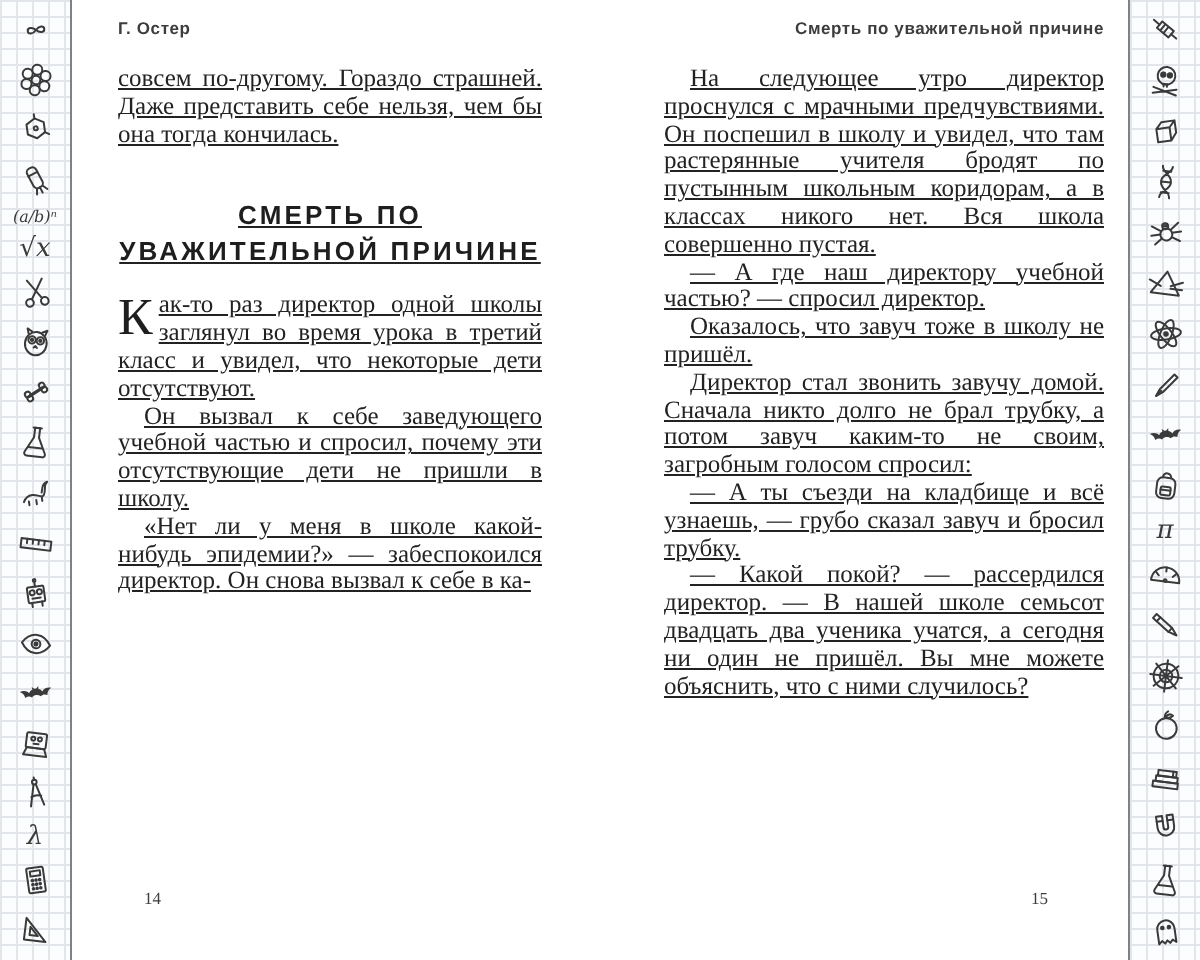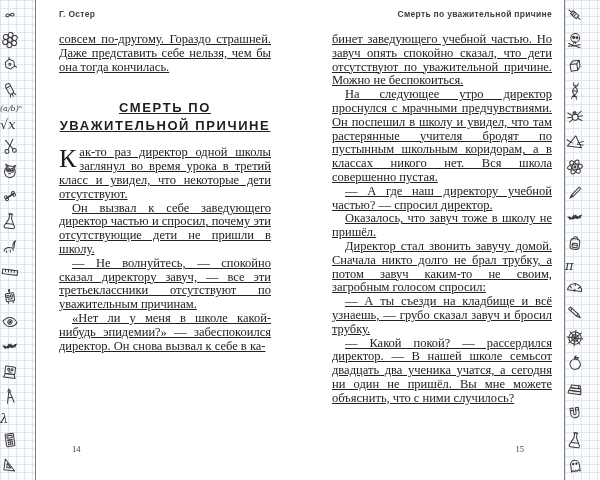--- a/index.html
+++ b/index.html
@@ -6,21 +6,21 @@
   .spread{position:relative;width:600px;height:480px;background:#ffffff;overflow:hidden;
           font-family:"Liberation Serif",serif;}
   
   .strip{position:absolute;top:0;bottom:0;width:35px;background-color:#fcfdfe;
          background-image:linear-gradient(#e2e6ea 1px,transparent 1px),
                           linear-gradient(90deg,#e2e6ea 1px,transparent 1px);
          background-size:8px 8px;}
   .strip.left{left:0;border-right:1px solid #7d8287;}
   .strip.right{right:0;border-left:1px solid #7d8287;}
   .doodle-col{height:100%;display:flex;flex-direction:column;justify-content:space-around;
-              padding:2px 0;box-sizing:border-box;}
+              align-items:center;padding:2px 16px;box-sizing:border-box;}
   .doodle{width:20px;height:20px;stroke:#3a3a3a;fill:none;stroke-width:1.2;
           stroke-linecap:round;stroke-linejoin:round;flex:0 0 auto;}
   .doodle:nth-child(odd){transform:rotate(-8deg);}
   .doodle:nth-child(even){transform:rotate(7deg);}
   .doodle-text{font-family:"DejaVu Serif",serif;font-style:italic;color:#3a3a3a;
                font-size:8px;line-height:1;flex:0 0 auto;}
   .doodle-text[data-glyph="pi"],.doodle-text[data-glyph="lambda"],
   .doodle-text[data-glyph="root"]{font-size:13px;}
   
   .page-col{position:absolute;top:0;height:404px;}
@@ -299,31 +299,29 @@
   </div>
 
   <div class="page-col verso">
     <div class="running-head author">Г. Остер</div>
     <div class="text-block">
       <p>совсем по-другому. Гораздо страшней. Даже представить себе нельзя, чем бы она тогда кончилась.</p>
       <h2 class="chapter-title">СМЕРТЬ ПО УВАЖИТЕЛЬНОЙ ПРИЧИНЕ</h2>
       <p>
         <span class="dropcap">К</span><span>ак-то раз директор одной школы заглянул во время урока в третий класс и увидел, что некоторые дети отсутствуют.</span>
       </p>
-      <p class="indent">Он вызвал к себе заведующего директор частью и спросил, почему эти отсутствующие дети не пришли в школу.</p>
-      <p class="indent">— Не волнуйтесь, — спокойно сказал директору завуч, — все эти третьеклассники отсутствуют по уважительным причинам.</p>
+      <p class="indent">Он вызвал к себе заведующего учебной частью и спросил, почему эти отсутствующие дети не пришли в школу.</p>
       <p class="indent">«Нет ли у меня в школе какой-нибудь эпидемии?» — забеспокоился директор. Он снова вызвал к себе в ка-</p>
     </div>
     <div class="page-num left">14</div>
   </div>
 
   <div class="page-col recto">
     <div class="running-head chapter">Смерть по уважительной причине</div>
     <div class="text-block">
-      <p>бинет заведующего учебной частью. Но завуч опять спокойно сказал, что дети отсутствуют по уважительной причине. Можно не беспокоиться.</p>
       <p class="indent">На следующее утро директор проснулся с мрачными предчувствиями. Он поспешил в школу и увидел, что там растерянные учителя бродят по пустынным школьным коридорам, а в классах никого нет. Вся школа совершенно пустая.</p>
       <p class="indent">— А где наш директору учебной частью? — спросил директор.</p>
       <p class="indent">Оказалось, что завуч тоже в школу не пришёл.</p>
       <p class="indent">Директор стал звонить завучу домой. Сначала никто долго не брал трубку, а потом завуч каким-то не своим, загробным голосом спросил:</p>
       <p class="indent">— А ты съезди на кладбище и всё узнаешь, — грубо сказал завуч и бросил трубку.</p>
       <p class="indent">— Какой покой? — рассердился директор. — В нашей школе семьсот двадцать два ученика учатся, а сегодня ни один не пришёл. Вы мне можете объяснить, что с ними случилось?</p>
     </div>
     <div class="page-num right">15</div>
   </div>
 

